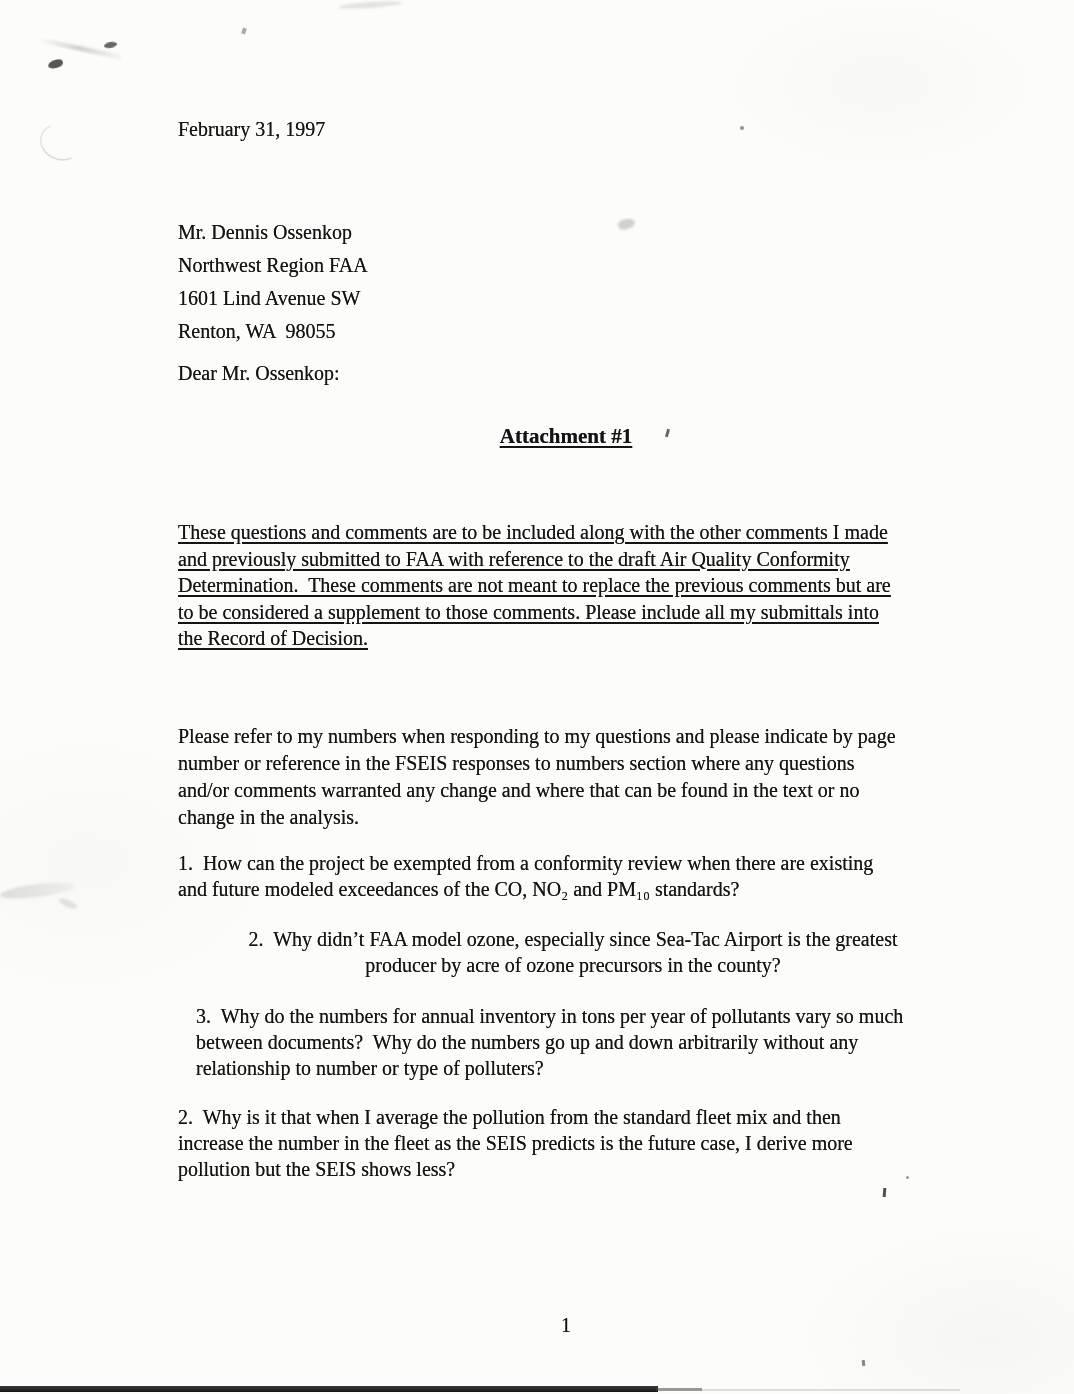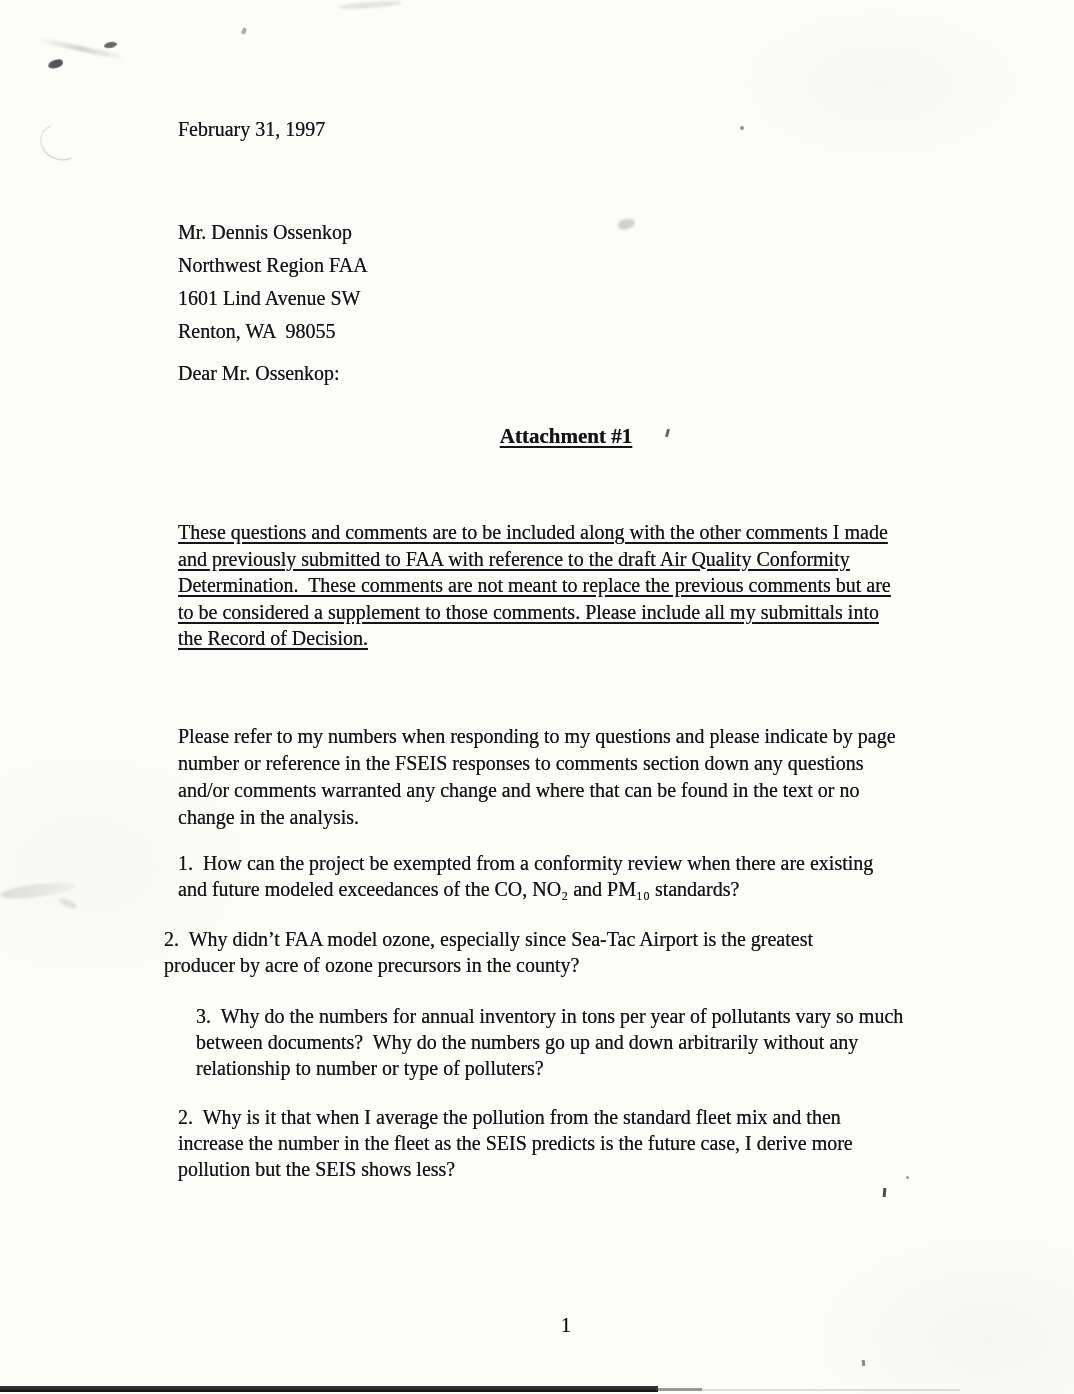--- a/index.html
+++ b/index.html
@@ -51,21 +51,21 @@
   .section-heading {
     left: 158px; top: 626px; width: 816px;
     text-align: center;
     line-height: 25.5px;
     text-decoration: underline;
     text-decoration-thickness: 1.6px;
     text-underline-offset: 3px;
   }
   .instructions { left: 178px; top: 723px; width: 790px; line-height: 27px; }
   .q1 { left: 178px; top: 850px;  width: 790px; }
-  .q2 { left: 164px; top: 926px;  width: 790px; }
+  .q2 { left: 178px; top: 926px;  width: 790px; text-align: center; }
   .q3 { left: 196px; top: 1003px; width: 790px; }
   .q4 { left: 178px; top: 1104px; width: 790px; }
   .page-number { left: 178px; top: 1312px; width: 776px; text-align: center; }
 
   
   .artifact { position: absolute; pointer-events: none; }
   .a-streak-topleft {
     left: 38px; top: 46px; width: 84px; height: 5px;
     background: linear-gradient(90deg, rgba(120,120,120,0.0), rgba(130,130,130,0.35), rgba(120,120,120,0.05));
     transform: rotate(12deg);
@@ -183,21 +183,21 @@
   <div class="txt attachment-title">Attachment #1</div>
 
   <div class="txt intro-para">These questions and comments are to be included along with the other comments I made
 and previously submitted to FAA with reference to the draft Air Quality Conformity
 Determination.  These comments are not meant to replace the previous comments but are
 to be considered a supplement to those comments. Please include all my submittals into
 the Record of Decision.</div>
 
 
   <div class="txt instructions">Please refer to my numbers when responding to my questions and please indicate by page
-number or reference in the FSEIS responses to comments section down any questions
+number or reference in the FSEIS responses to numbers section where any questions
 and/or comments warranted any change and where that can be found in the text or no
 change in the analysis.</div>
 
   <div class="txt q1">1.  How can the project be exempted from a conformity review when there are existing
 and future modeled exceedances of the CO, NO₂ and PM₁₀ standards?</div>
   <div class="txt q2">2.  Why didn’t FAA model ozone, especially since Sea-Tac Airport is the greatest
 producer by acre of ozone precursors in the county?</div>
   <div class="txt q3">3.  Why do the numbers for annual inventory in tons per year of pollutants vary so much
 between documents?  Why do the numbers go up and down arbitrarily without any
 relationship to number or type of polluters?</div>

